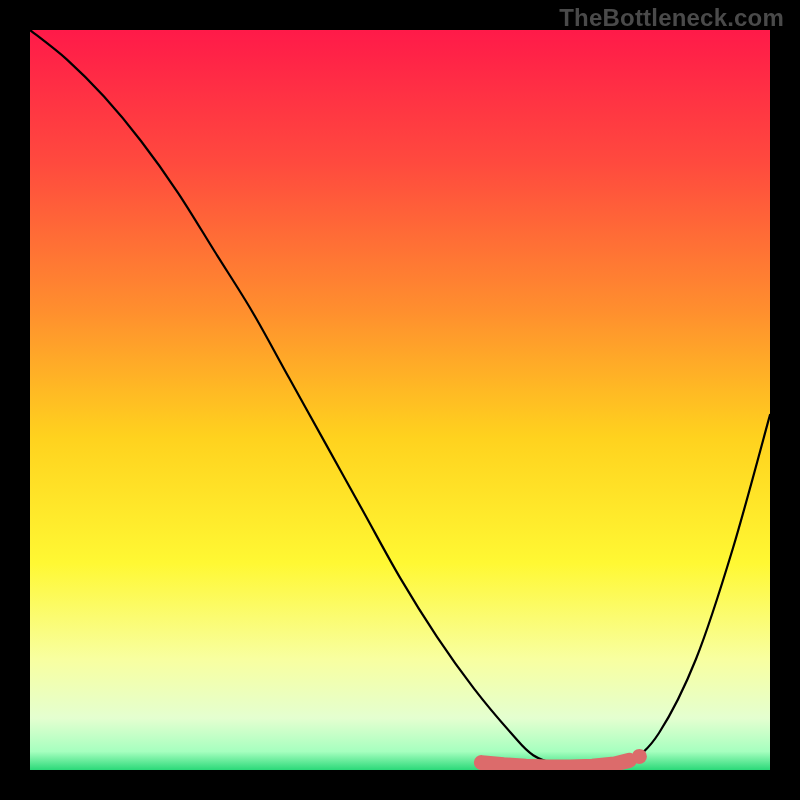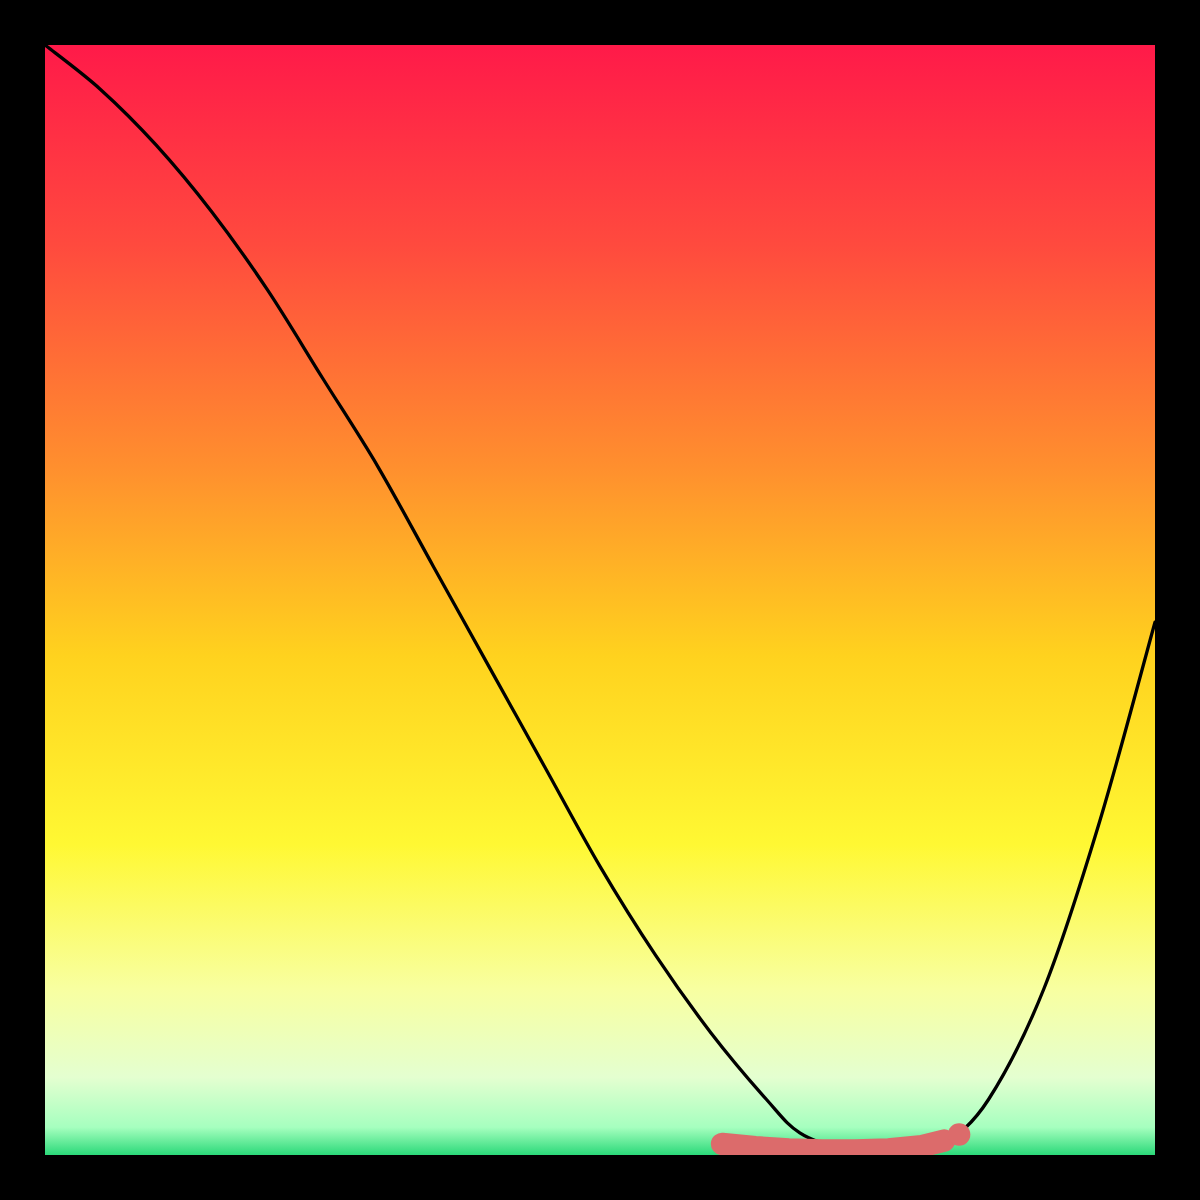--- a/index.html
+++ b/index.html
@@ -42,20 +42,21 @@
     position: absolute;
     inset: 0;
     width: 100%;
     height: 100%;
   }
 </style>
 </head>
 <body>
 
 <div class="frame">
+  <div class="watermark">TheBottleneck.com</div>
 
   <div class="plot-area">
     <svg class="gradient" viewBox="0 0 740 740" preserveAspectRatio="none">
       <defs>
         <linearGradient id="bg-grad" x1="0" y1="0" x2="0" y2="1">
             <stop offset="0.00%" stop-color="#ff1a49"></stop>
             <stop offset="18.00%" stop-color="#ff4a3e"></stop>
             <stop offset="38.00%" stop-color="#ff8f2e"></stop>
             <stop offset="55.00%" stop-color="#ffd21e"></stop>
             <stop offset="72.00%" stop-color="#fff833"></stop>

